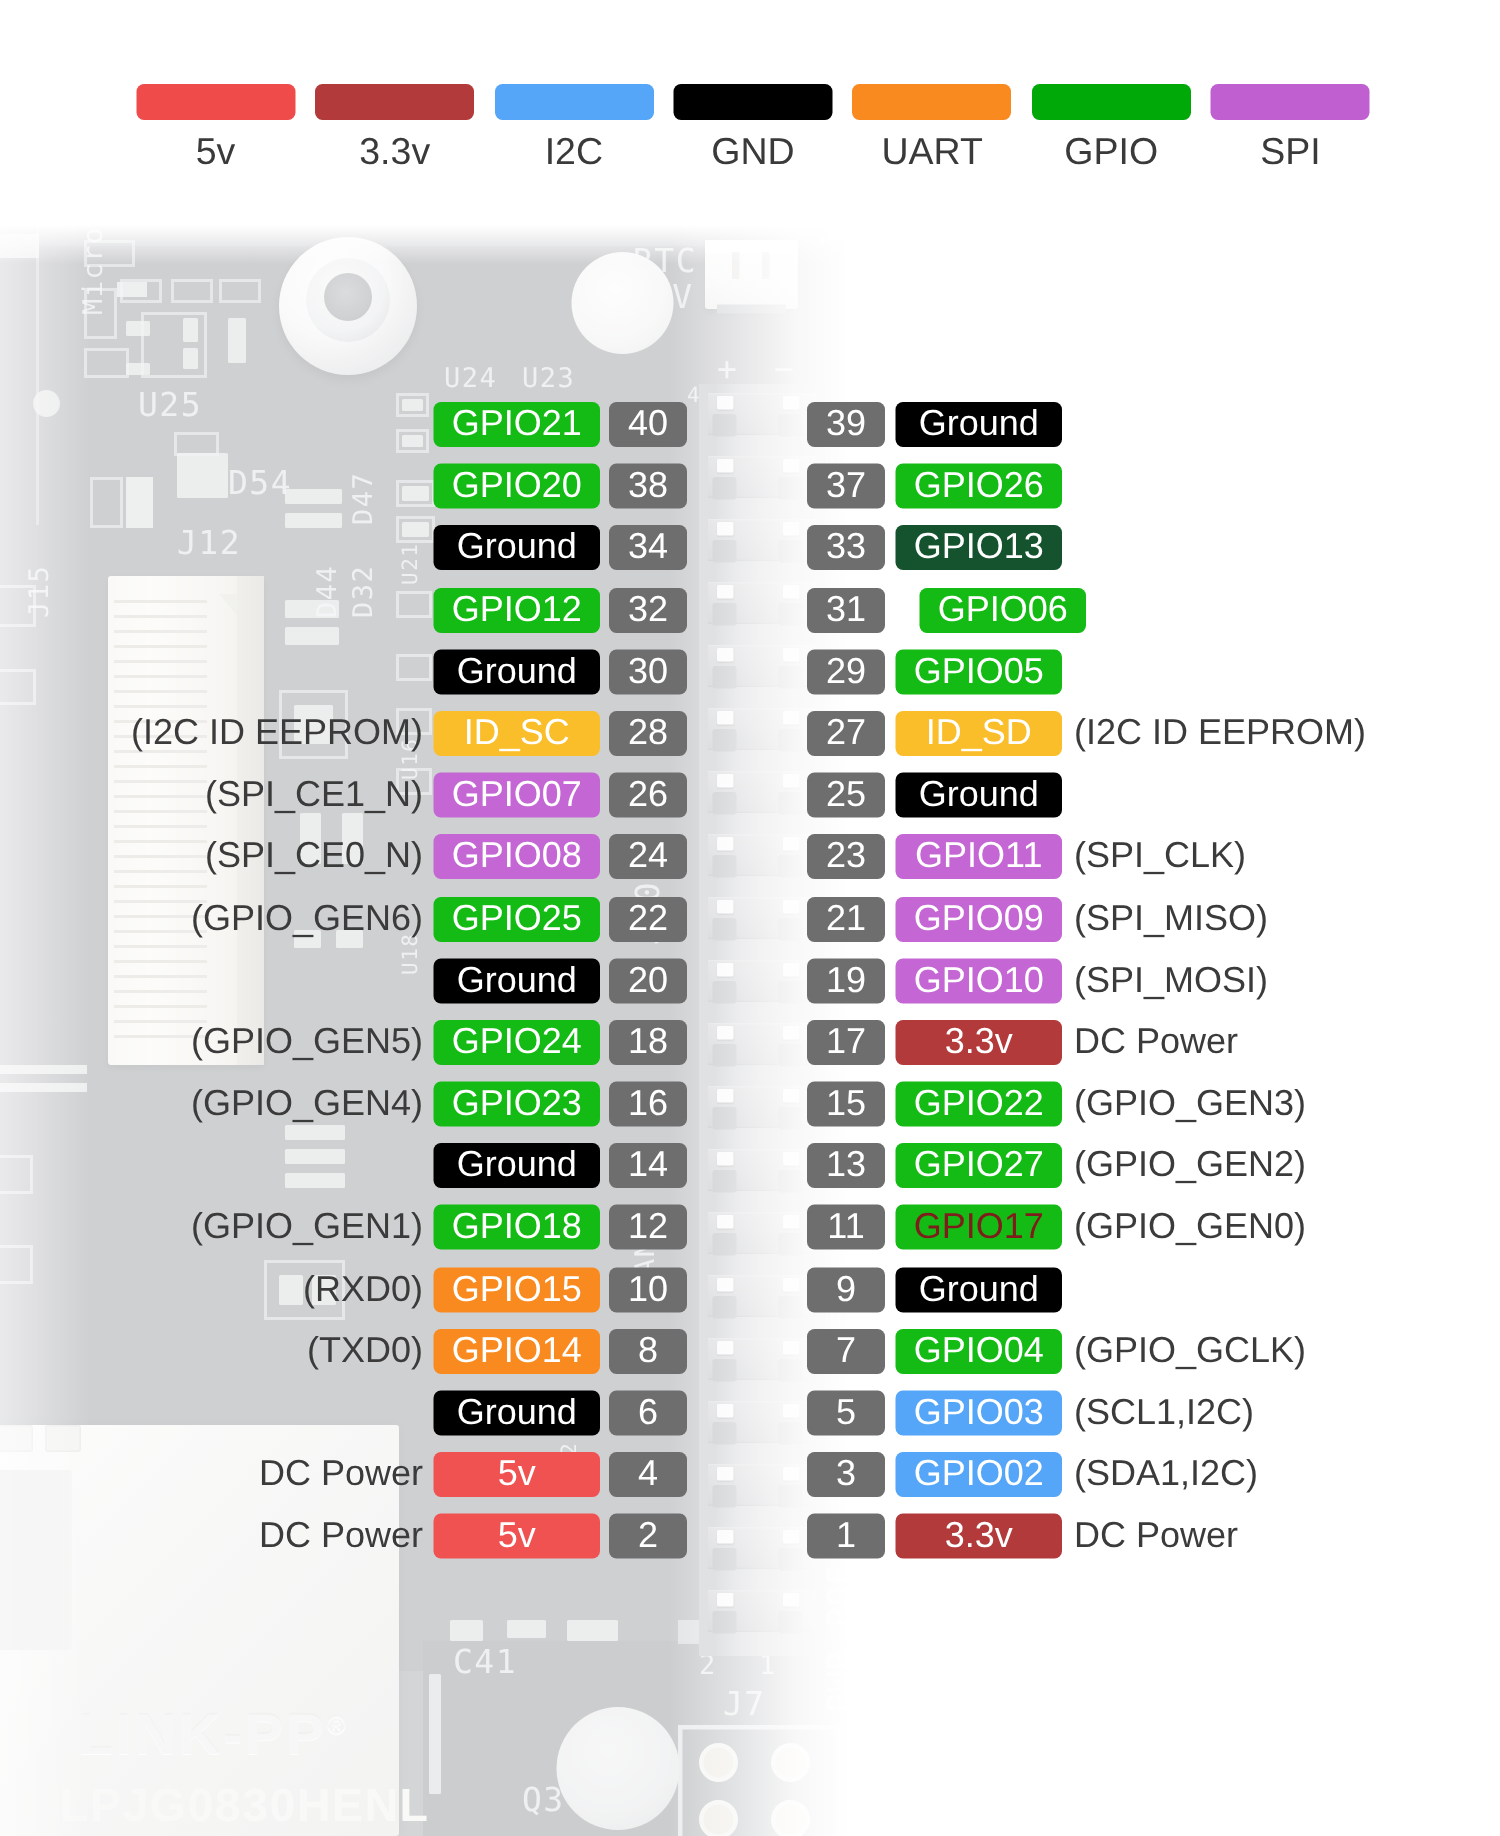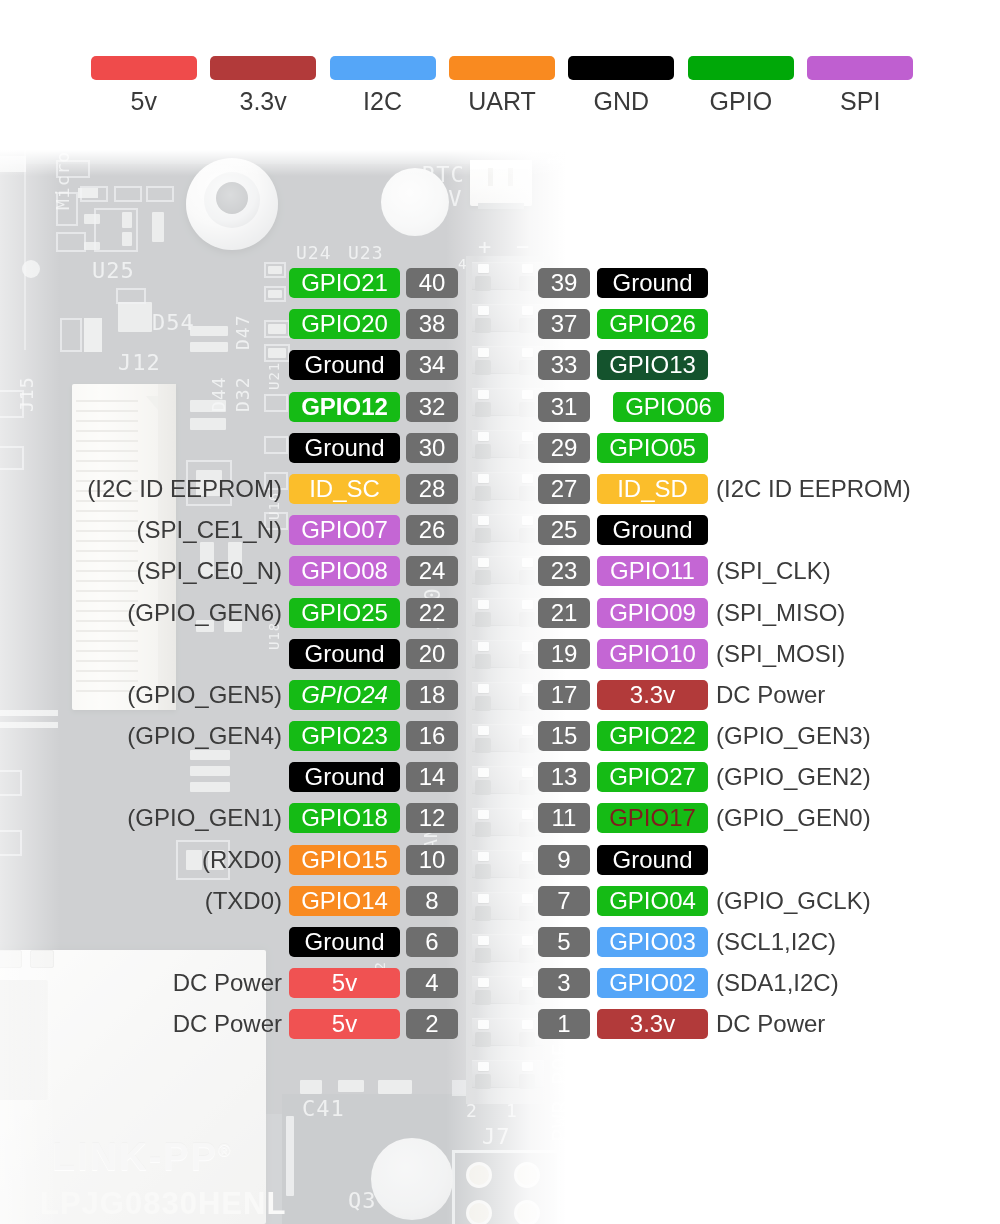--- a/index.html
+++ b/index.html
@@ -375,26 +375,26 @@
       </div>
       <div class="legend-item">
         <div class="legend-swatch" style="background: rgb(178, 58, 58);"></div>
         <div class="legend-label">3.3v</div>
       </div>
       <div class="legend-item">
         <div class="legend-swatch" style="background: rgb(85, 166, 248);"></div>
         <div class="legend-label">I2C</div>
       </div>
       <div class="legend-item">
+        <div class="legend-swatch" style="background: rgb(0, 0, 0);"></div>
+        <div class="legend-label">GND</div>
+      </div>
+      <div class="legend-item">
         <div class="legend-swatch" style="background: rgb(249, 138, 32);"></div>
         <div class="legend-label">UART</div>
-      </div>
-      <div class="legend-item">
-        <div class="legend-swatch" style="background: rgb(0, 0, 0);"></div>
-        <div class="legend-label">GND</div>
       </div>
       <div class="legend-item">
         <div class="legend-swatch" style="background: rgb(0, 168, 8);"></div>
         <div class="legend-label">GPIO</div>
       </div>
       <div class="legend-item">
         <div class="legend-swatch" style="background: rgb(191, 95, 208);"></div>
         <div class="legend-label">SPI</div>
       </div>
     </div>
@@ -696,21 +696,21 @@
         <div class="cell num-right" style="background: rgb(110, 110, 110); color: rgb(255, 255, 255);">37</div>
         <div class="cell name-right" style="background: rgb(21, 187, 21); color: rgb(255, 255, 255);">GPIO26</div>
       </div>
       <div class="pinrow">
         <div class="cell name-left" style="background: rgb(0, 0, 0); color: rgb(255, 255, 255);">Ground</div>
         <div class="cell num-left" style="background: rgb(110, 110, 110); color: rgb(255, 255, 255);">34</div>
         <div class="cell num-right" style="background: rgb(110, 110, 110); color: rgb(255, 255, 255);">33</div>
         <div class="cell name-right" style="background: #14532d; color: rgb(255, 255, 255);">GPIO13</div>
       </div>
       <div class="pinrow">
-        <div class="cell name-left" style="background: rgb(21, 187, 21); color: rgb(255, 255, 255); font-weight: bold;">GPIO12</div>
+        <div class="cell name-left" style="background: rgb(21, 187, 21); color: rgb(255, 255, 255);">GPIO12</div>
         <div class="cell num-left" style="background: rgb(110, 110, 110); color: rgb(255, 255, 255);">32</div>
         <div class="cell num-right" style="background: rgb(110, 110, 110); color: rgb(255, 255, 255);">31</div>
         <div class="cell name-right" style="background: rgb(21, 187, 21); color: rgb(255, 255, 255); margin-left: 16px;">GPIO06</div>
       </div>
       <div class="pinrow">
         <div class="cell name-left" style="background: rgb(0, 0, 0); color: rgb(255, 255, 255);">Ground</div>
         <div class="cell num-left" style="background: rgb(110, 110, 110); color: rgb(255, 255, 255);">30</div>
         <div class="cell num-right" style="background: rgb(110, 110, 110); color: rgb(255, 255, 255);">29</div>
         <div class="cell name-right" style="background: rgb(21, 187, 21); color: rgb(255, 255, 255);">GPIO05</div>
       </div>
@@ -747,21 +747,21 @@
       </div>
       <div class="pinrow">
         <div class="cell name-left" style="background: rgb(0, 0, 0); color: rgb(255, 255, 255);">Ground</div>
         <div class="cell num-left" style="background: rgb(110, 110, 110); color: rgb(255, 255, 255);">20</div>
         <div class="cell num-right" style="background: rgb(110, 110, 110); color: rgb(255, 255, 255);">19</div>
         <div class="cell name-right" style="background: rgb(196, 102, 212); color: rgb(255, 255, 255);">GPIO10</div>
         <div class="cell alt-right">(SPI_MOSI)</div>
       </div>
       <div class="pinrow">
         <div class="cell alt-left">(GPIO_GEN5)</div>
-        <div class="cell name-left" style="background: rgb(21, 187, 21); color: rgb(255, 255, 255); font-style: italic;">GPIO24</div>
+        <div class="cell name-left" style="background: rgb(21, 187, 21); color: rgb(255, 255, 255);">GPIO24</div>
         <div class="cell num-left" style="background: rgb(110, 110, 110); color: rgb(255, 255, 255);">18</div>
         <div class="cell num-right" style="background: rgb(110, 110, 110); color: rgb(255, 255, 255);">17</div>
         <div class="cell name-right" style="background: rgb(178, 58, 58); color: rgb(255, 255, 255);">3.3v</div>
         <div class="cell alt-right">DC Power</div>
       </div>
       <div class="pinrow">
         <div class="cell alt-left">(GPIO_GEN4)</div>
         <div class="cell name-left" style="background: rgb(21, 187, 21); color: rgb(255, 255, 255);">GPIO23</div>
         <div class="cell num-left" style="background: rgb(110, 110, 110); color: rgb(255, 255, 255);">16</div>
         <div class="cell num-right" style="background: rgb(110, 110, 110); color: rgb(255, 255, 255);">15</div>

